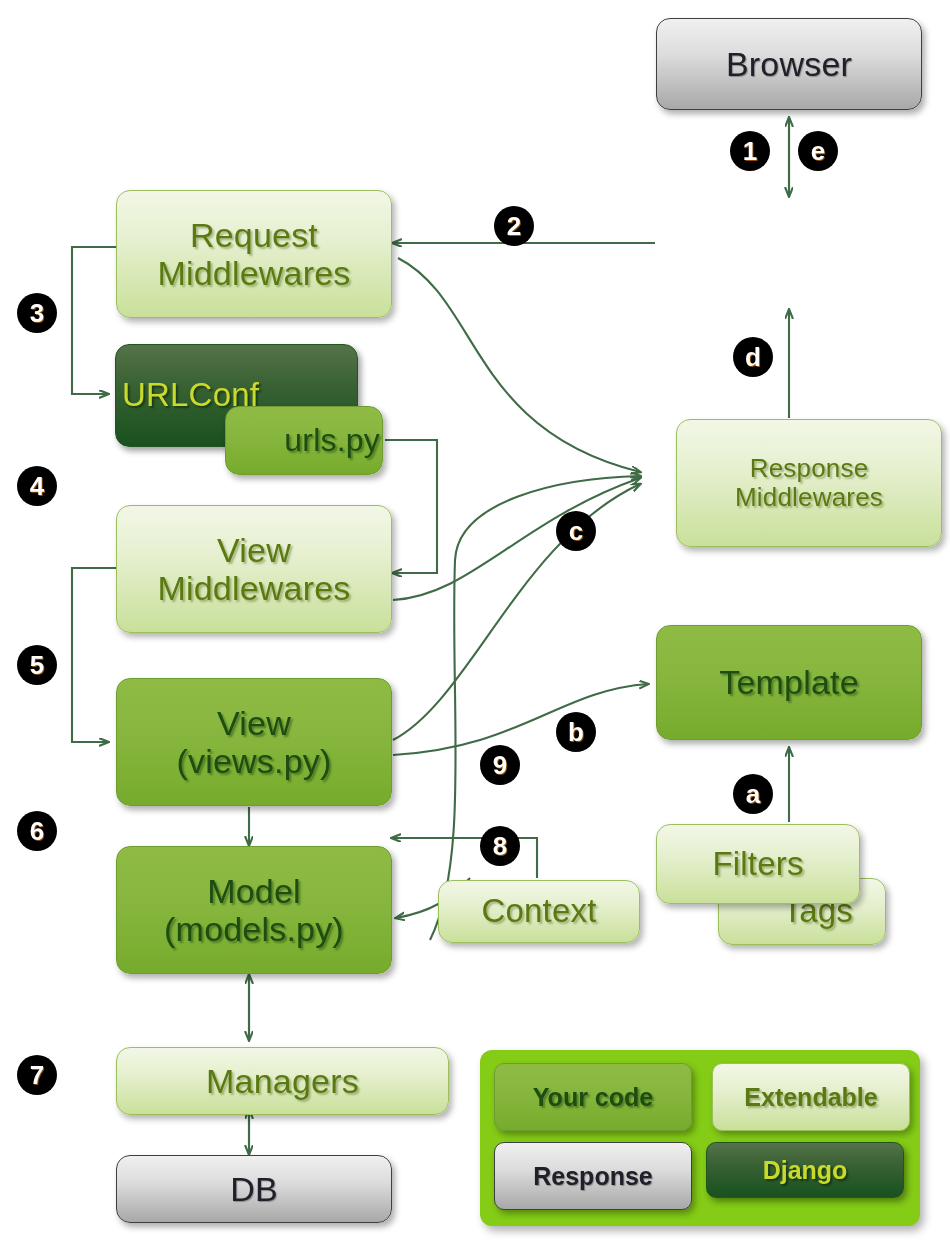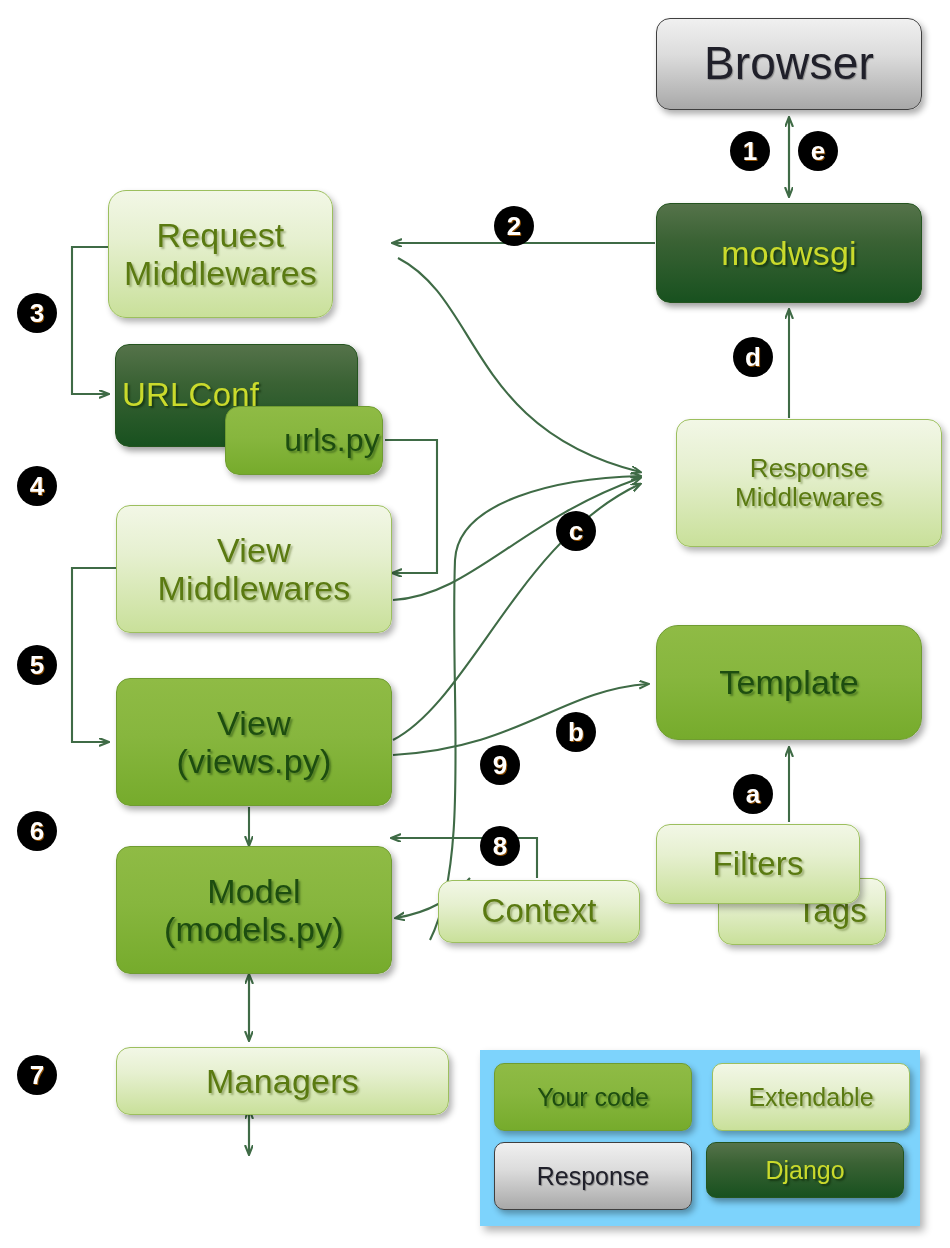--- a/index.html
+++ b/index.html
@@ -60,24 +60,25 @@
     display:flex;align-items:center;justify-content:center;
     font-size:26px;font-weight:bold;
     z-index:9;
     line-height:1;
     text-shadow:1px 1px 0 rgba(255,140,0,.55);
   }
 
   
   #legend{
     position:absolute;
-    background:#7dd3fc;
-    border-radius:0;
+    background:#84cc16;
+    border-radius:12px;
     box-shadow:4px 5px 8px rgba(0,0,0,.30);
     z-index:2;
+    font-weight:bold;
   }
   .legend-cell{
     position:absolute;
     box-sizing:border-box;
     display:flex;align-items:center;justify-content:center;
     border-radius:10px;
     font-size:25px;
   }
 
   svg#wires{position:absolute;left:0;top:0;width:950px;height:1248px;z-index:1;}
@@ -127,51 +128,51 @@
     <line x1="789" y1="822" x2="789" y2="748" marker-end="url(#ah)"></line>
 
     <path d="M537,878 L537,838 L392,838"></path>
     <path d="M392,838 L392,838"></path>
     <line x1="400" y1="838" x2="392" y2="838" marker-end="url(#ah)"></line>
     <path d="M470,878 C450,900 430,912 396,918" marker-end="url(#ah)"></path>
 
     <path d="M430,940 C470,860 450,700 455,560 C458,500 560,478 640,476" marker-end="url(#ah)"></path>
   </svg>
 
-  <div class="box t-ext-grey" style="left:656px;top:18px;width:266px;height:92px;font-size:46px;">Browser</div>
+  <div class="box t-ext-grey" style="left:656px;top:18px;width:266px;height:92px;font-size:34px;">Browser</div>
 
-  <div class="box t-django" style="left:656px;top:203px;width:266px;height:100px;font-size:34px;">modwsgi</div>
 
-  <div class="box t-ext" style="left:108px;top:190px;width:225px;height:128px;font-size:34px;border-radius:18px;">Request
+  <div class="box t-ext" style="left:116px;top:190px;width:276px;height:128px;font-size:34px;">Request
 Middlewares</div>
 
   <div class="box t-django" style="left:115px;top:344px;width:243px;height:103px;font-size:33px;justify-content:flex-start;padding-left:6px;">URLConf</div>
 
   <div class="box t-code" style="left:225px;top:406px;width:158px;height:69px;font-size:32px;z-index:4;justify-content:flex-end;padding-right:2px;">urls.py</div>
 
   <div class="box t-ext" style="left:116px;top:505px;width:276px;height:128px;font-size:34px;">View
 Middlewares</div>
 
   <div class="box t-code" style="left:116px;top:678px;width:276px;height:128px;font-size:34px;">View
 (views.py)</div>
 
   <div class="box t-code" style="left:116px;top:846px;width:276px;height:128px;font-size:34px;">Model
 (models.py)</div>
 
   <div class="box t-ext" style="left:116px;top:1016px;width:333px;height:68px;font-size:34px;margin-top:31px;">Managers</div>
 
+  <div class="box t-ext-grey" style="left:116px;top:1155px;width:276px;height:68px;font-size:34px;">DB</div>
 
   <div class="box t-ext" style="left:676px;top:419px;width:266px;height:128px;font-size:26px;">Response
 Middlewares</div>
 
-  <div class="box t-code" style="left:656px;top:625px;width:266px;height:115px;font-size:34px;border-radius:22px;">Template</div>
+  <div class="box t-code" style="left:656px;top:625px;width:266px;height:115px;font-size:34px;">Template</div>
 
   <div class="box t-ext" style="left:656px;top:824px;width:204px;height:80px;font-size:33px;z-index:5;">Filters</div>
 
-  <div class="box t-ext" style="left:718px;top:878px;width:168px;height:67px;font-size:33px;z-index:4;justify-content:flex-end;padding-right:18px;">Tags</div>
+  <div class="box t-ext" style="left:718px;top:878px;width:168px;height:67px;font-size:33px;z-index:4;justify-content:flex-end;padding-right:32px;">Tags</div>
 
   <div class="box t-ext" style="left:438px;top:880px;width:202px;height:63px;font-size:33px;">Context</div>
 
   <div class="badge" style="left:730px;top:131px;">1</div>
   <div class="badge" style="left:798px;top:131px;">e</div>
   <div class="badge" style="left:494px;top:206px;">2</div>
   <div class="badge" style="left:17px;top:293px;">3</div>
   <div class="badge" style="left:733px;top:337px;">d</div>
   <div class="badge" style="left:17px;top:466px;">4</div>
   <div class="badge" style="left:556px;top:511px;">c</div>

